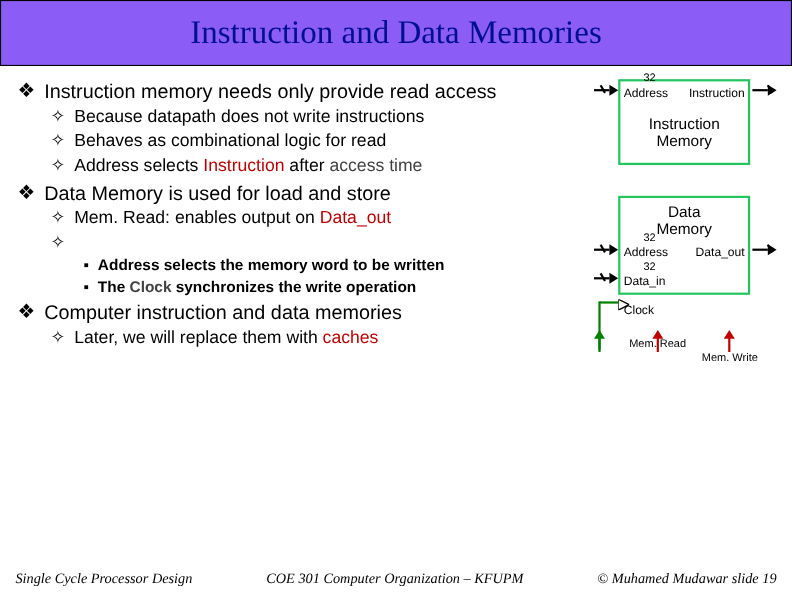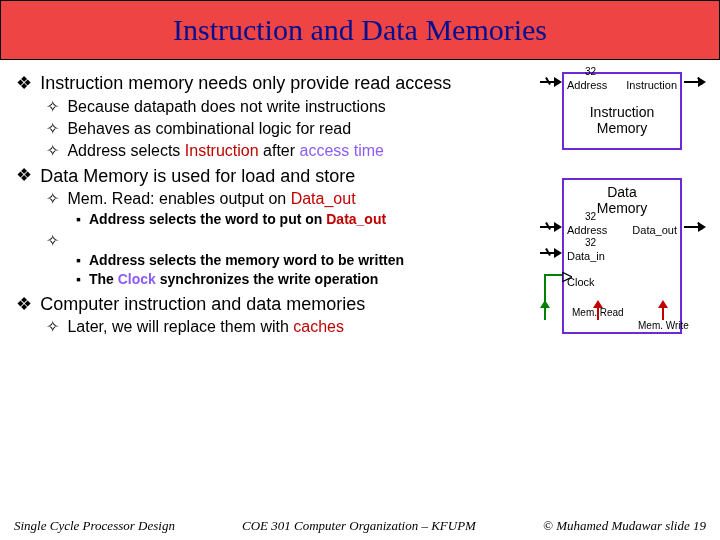--- a/index.html
+++ b/index.html
@@ -1,30 +1,30 @@
 <!DOCTYPE html>
 <html><head>
 <meta charset="utf-8">
 <style>
   * { box-sizing: border-box; margin: 0; padding: 0; }
   body { width: 720px; height: 540px; background: #fff; font-family: Arial, sans-serif; overflow: hidden; position: relative; }
-  .title-bar { background: #ef4444; border: 1px solid #000; height: 60px; display: flex; align-items: center; justify-content: center; }
+  .title-bar { background: #8b5cf6; border: 1px solid #000; height: 60px; display: flex; align-items: center; justify-content: center; }
   .title-bar h1 { font-family: "Comic Sans MS", cursive; font-size: 30px; font-weight: normal; color: #001090; }
   .content { padding: 8px 16px 0 16px; position: relative; }
-  .l1 { font-size: 18px; margin: 4px 0 2px 0; display: flex; align-items: flex-end; }
+  .l1 { font-size: 18px; margin: 4px 0 2px 0; display: flex; align-items: flex-start; }
   .l2 { font-size: 16px; margin: 2px 0 2px 30px; display: flex; align-items: flex-start; }
   .l3 { font-size: 14px; margin: 2px 0 2px 60px; display: flex; align-items: flex-start; font-weight: bold; }
   .bul { flex-shrink: 0; margin-right: 8px; line-height: 1.2; }
   .txt { line-height: 1.25; }
   .red { color: #c00000; }
-  .blue { color: #8b5cf6; }
+  .blue { color: #404040; }
   .diag-area { position: absolute; right: 4px; top: 72px; width: 178px; }
-  .mem-box { border: 2px solid #6d28d9; background: #fff; width: 120px; position: relative; margin-left: 24px; }
+  .mem-box { border: 2px solid #22c55e; background: #fff; width: 120px; position: relative; margin-left: 24px; }
   .imem { height: 78px; }
-  .dmem { height: 156px; margin-top: 28px; }
+  .dmem { height: 90px; margin-top: 28px; }
   .box-title { text-align: center; font-size: 14px; margin-top: 4px; }
   .dbox-title { text-align: center; font-size: 14px; padding-top: 4px; }
   .port-l { position: absolute; left: 3px; font-size: 11px; }
   .port-r { position: absolute; right: 3px; font-size: 11px; }
   .arrow-in { position: absolute; width: 22px; height: 10px; }
   .arrow-in::before { content:""; position:absolute; left:0; top:4px; width:14px; height:2px; background:#000; }
   .arrow-in::after { content:""; position:absolute; right:0; top:0; border-left:8px solid #000; border-top:5px solid transparent; border-bottom:5px solid transparent; }
   .arrow-out { position: absolute; width: 22px; height: 10px; }
   .arrow-out::before { content:""; position:absolute; left:0; top:4px; width:14px; height:2px; background:#000; }
   .arrow-out::after { content:""; position:absolute; right:0; top:0; border-left:8px solid #000; border-top:5px solid transparent; border-bottom:5px solid transparent; }
@@ -67,24 +67,20 @@
       <span class="txt"><span>Address selects </span><span class="red">Instruction</span><span> after </span><span class="blue">access time</span></span>
     </div>
 
   <div class="l1">
       <span class="bul"></span>
       <span class="txt">Data Memory is used for load and store</span>
     </div>
   <div class="l2">
       <span class="bul"></span>
       <span class="txt"><span>Mem. Read: enables output on </span><span class="red">Data_out</span></span>
-    </div>
-  <div class="l3">
-      <span class="bul"></span>
-      <span class="txt"><span>Address selects the word to put on </span><span class="red">Data_out</span></span>
     </div>
   <div class="l2">
       <span class="bul"></span>
     </div>
   <div class="l3">
       <span class="bul"></span>
       <span class="txt">Address selects the memory word to be written</span>
     </div>
   <div class="l3">
       <span class="bul"></span>

